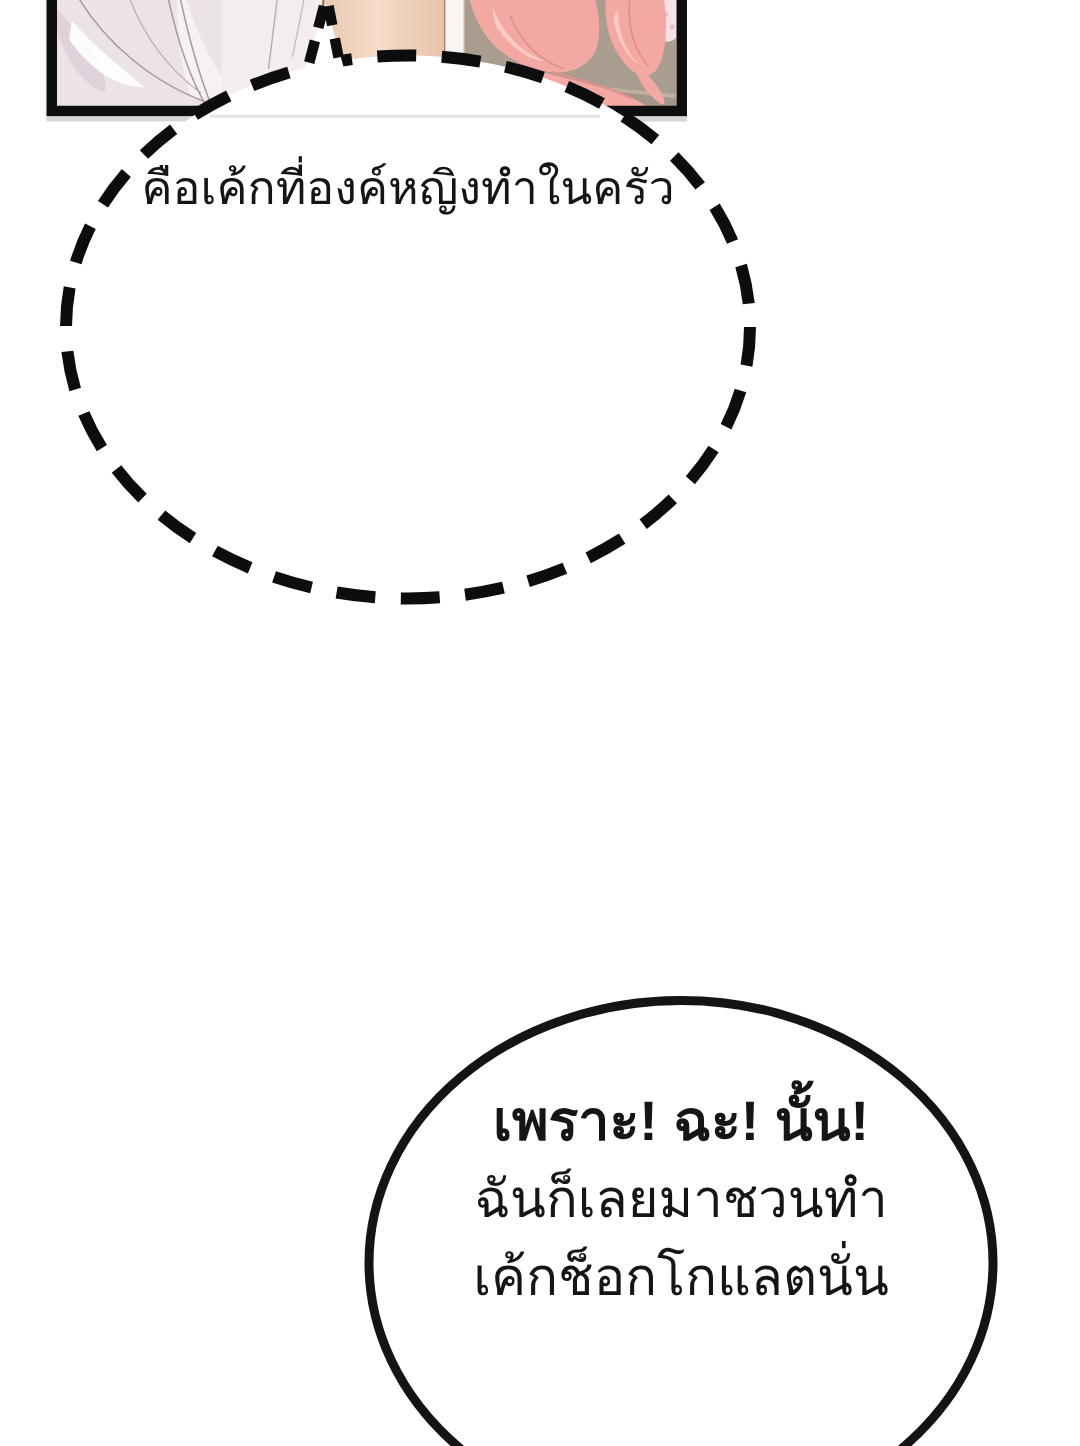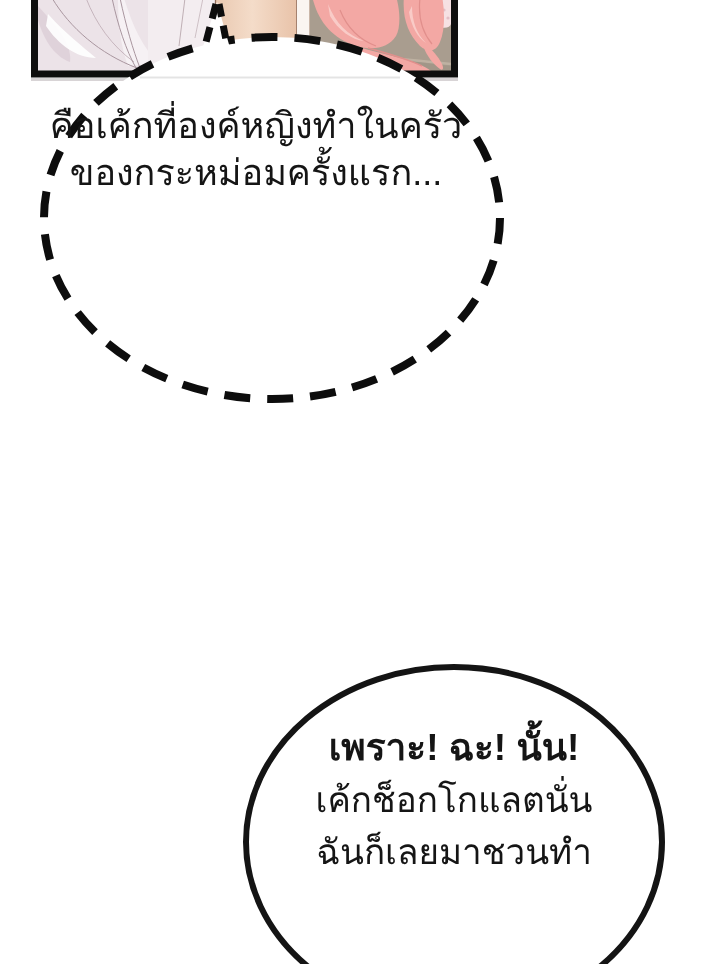--- a/index.html
+++ b/index.html
@@ -6,22 +6,22 @@
   .screen{
     position:relative;width:720px;height:964px;background:#ffffff;
     overflow:hidden;font-family:"Liberation Sans","DejaVu Sans",sans-serif;
   }
   .art{position:absolute;left:0;top:0;}
   .bubble-text{
     position:absolute;text-align:center;color:#151515;z-index:5;
     font-family:"Liberation Sans","DejaVu Sans",sans-serif;
   }
   .bubble-text-1{
-    left:16px;top:102px;width:480px;
-    font-size:36px;line-height:47px;font-weight:400;
+    left:32px;top:102px;width:480px;
+    font-size:31px;line-height:47px;font-weight:400;
   }
   .bubble-text-2{
     left:244px;top:722px;width:420px;
     font-size:35px;line-height:52px;font-weight:400;
   }
   .bubble-text-2 .emphasis{font-weight:700;font-size:37px;}
   .bubble-line{display:block;white-space:nowrap;}
 </style>
 </head>
 <body>
@@ -107,22 +107,21 @@
       <line x1="140" y1="77.5" x2="400" y2="77.5" stroke="#000000" opacity="0.10" stroke-width="2"></line>
     </g>
 
     <g>
       <ellipse cx="454" cy="842" rx="208" ry="175" fill="#ffffff" stroke="#141414" stroke-width="6"></ellipse>
     </g>
   </svg>
 
   <div class="bubble-text bubble-text-1">
     <span class="bubble-line">คือเค้กที่องค์หญิงทำในครัว</span>
-    <span class="bubble-line">ของกระหม่อมครั้งแรก...</span>
   </div>
 
   <div class="bubble-text bubble-text-2">
     <span class="bubble-line emphasis">เพราะ! ฉะ! นั้น!</span>
+    <span class="bubble-line">ฉันก็เลยมาชวนทำ</span>
     <span class="bubble-line">เค้กช็อกโกแลตนั่น</span>
-    <span class="bubble-line">ฉันก็เลยมาชวนทำ</span>
   </div>
 
 </div>
 
 </body></html>

